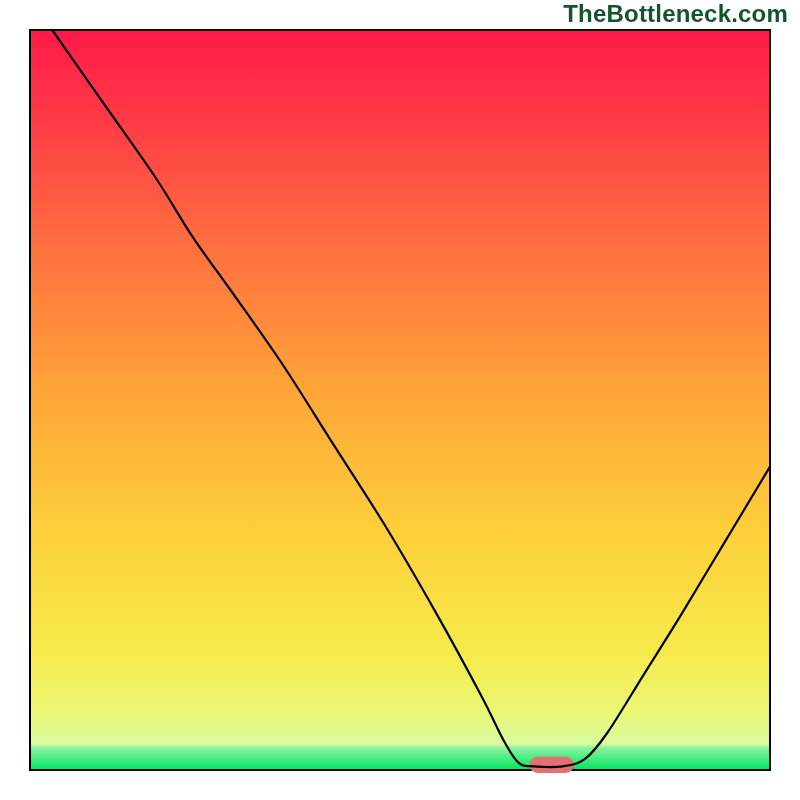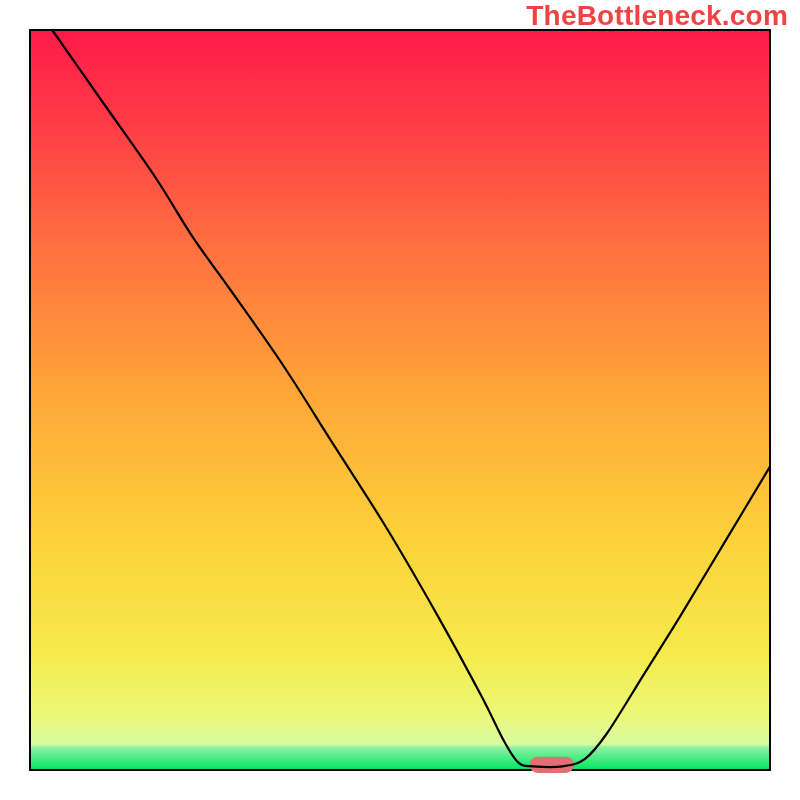--- a/index.html
+++ b/index.html
@@ -13,23 +13,23 @@
   .chart-container {
     position: relative;
     width: 800px;
     height: 800px;
   }
   .watermark {
     position: absolute;
     top: 0px;
     right: 12px;
     font-family: Arial, Helvetica, sans-serif;
-    font-size: 28px;
+    font-size: 24px;
     font-weight: 600;
-    color: #ef4444;
+    color: #14532d;
     letter-spacing: 0.2px;
     z-index: 10;
   }
   svg.plot {
     position: absolute;
     left: 0;
     top: 0;
   }
 </style>
 </head>

